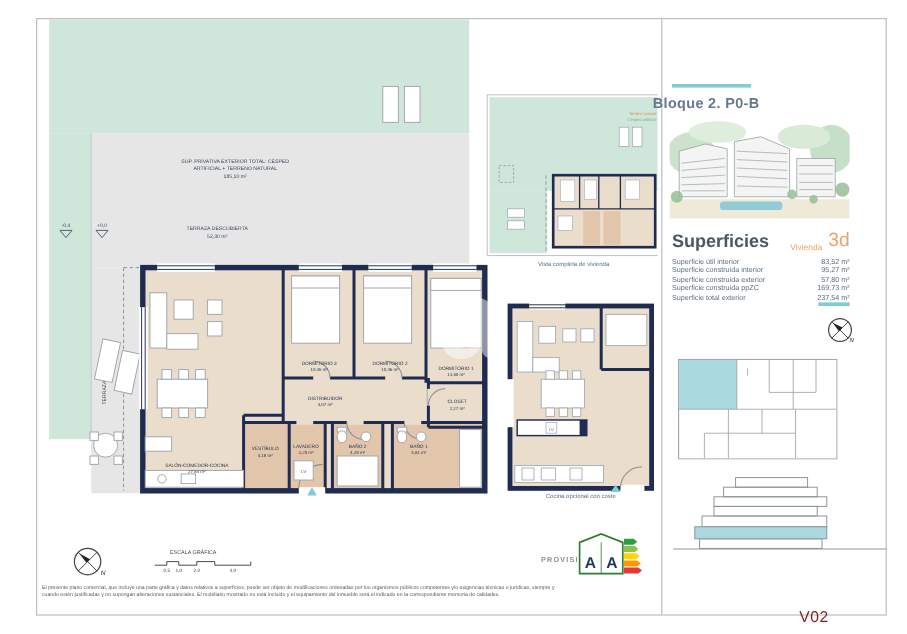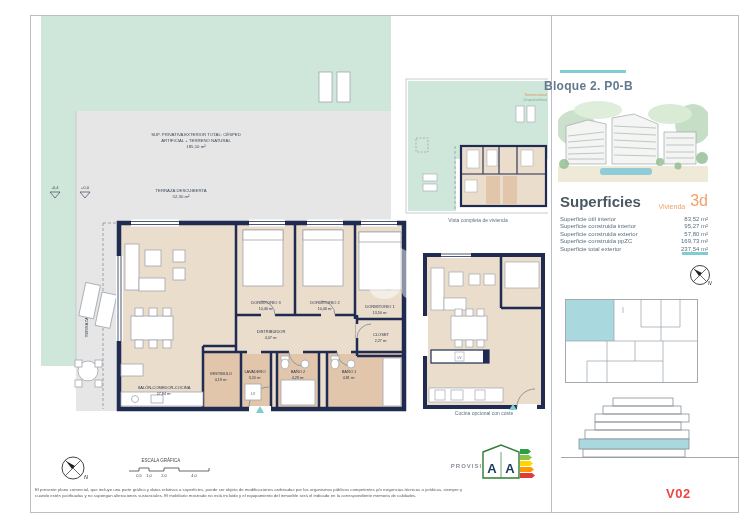--- a/index.html
+++ b/index.html
@@ -10,21 +10,21 @@
   
   .rule{background:#7fccd3;height:3px;}
   .block-title{font-size:12px;font-weight:bold;color:#64798c;letter-spacing:.3px;}
   .sup-head{display:flex;align-items:flex-end;width:148px;}
   .sup-title{font-size:15px;font-weight:bold;color:#4a5864;flex:0 0 auto;}
   .sup-spacer{flex:1;}
   .viv-label{font-size:7px;color:#efa06b;margin-right:5px;}
   .viv-type{font-size:16px;font-weight:normal;color:#efa06b;}
   .sup-table{width:148px;margin-top:4px;}
   .sup-row{display:flex;justify-content:space-between;font-size:6px;color:#5b6f7d;line-height:7.4px;}
-  .v02{font-size:13px;font-weight:bold;color:#ef4444;letter-spacing:.5px;}
+  .v02{font-size:13px;font-weight:normal;color:#7f1d1d;letter-spacing:.5px;margin-top:20px;}
   svg text{font-family:"Liberation Sans",sans-serif;}
 </style>
 </head>
 <body>
 
 <div class="sheet">
   <div class="divider"></div>
 
   <svg class="abs" style="left:0;top:0;" width="517" height="497" viewBox="0 0 517 497">
 

